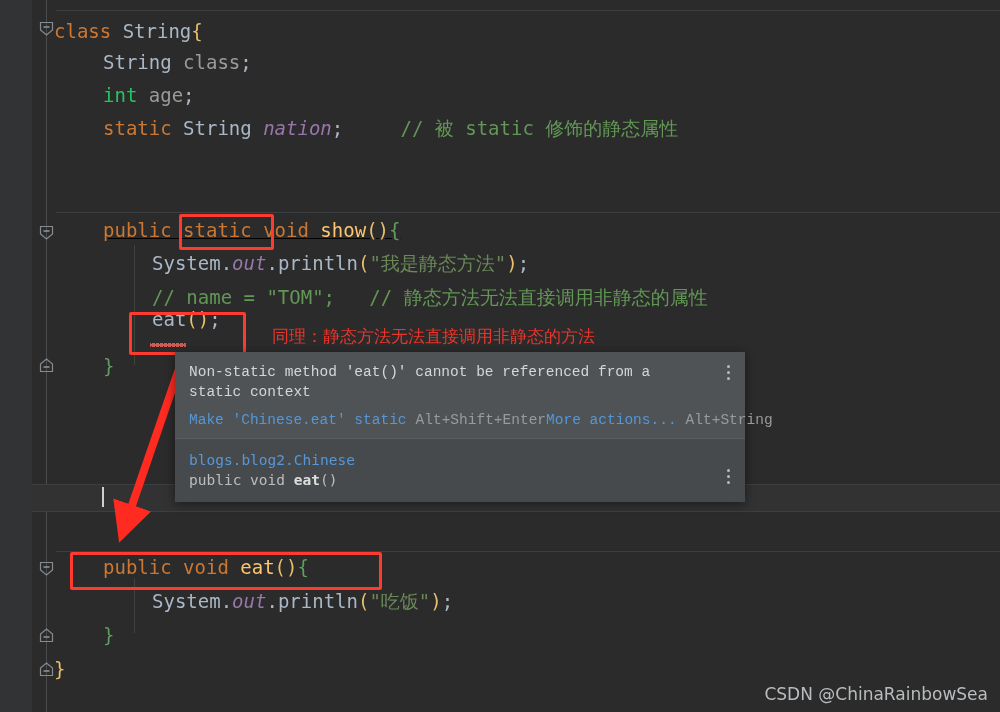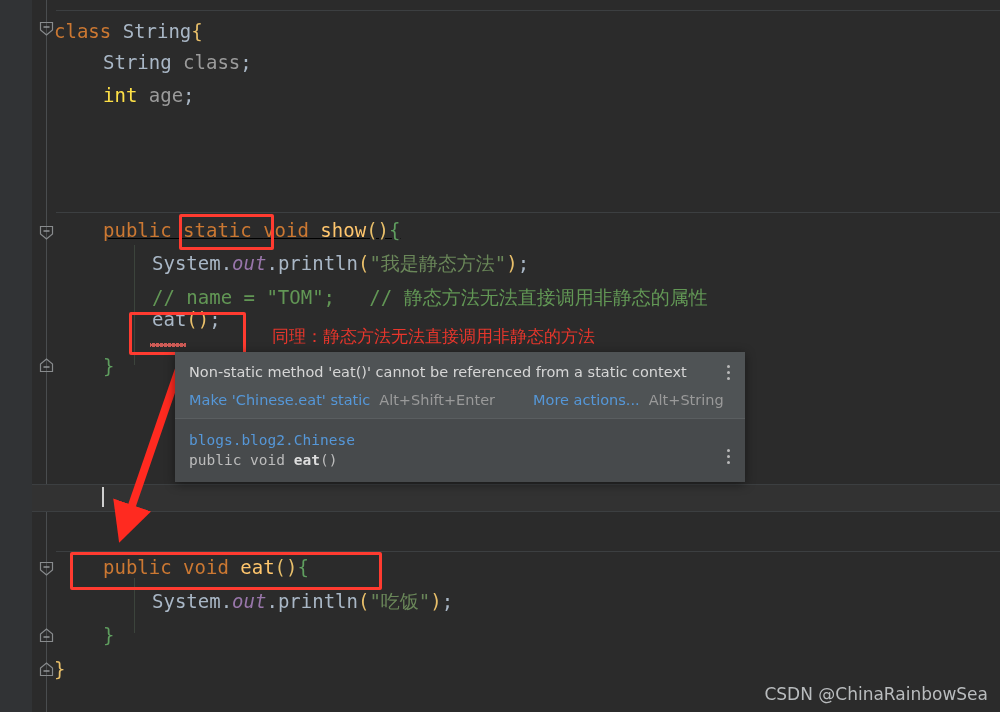--- a/index.html
+++ b/index.html
@@ -121,20 +121,21 @@
     position: absolute;
     left: 175px; top: 352px;
     width: 570px;
     box-shadow: 0 2px 10px rgba(0,0,0,.45);
     font-family: "DejaVu Sans", "Liberation Sans", sans-serif;
   }
   .popup-top {
     background: #4f5355;
     padding: 10px 14px 10px 14px;
     position: relative;
+    font-family: Liberation Mono, monospace;
   }
   .popup-msg {
     color: #d6d6d6;
     font-size: 14.5px;
     line-height: 20px;
     padding-right: 40px;
   }
   .popup-actions {
     margin-top: 10px;
     display: flex;
@@ -279,21 +280,22 @@
 
   <div class="indent-guide" style="left:134px; top:245px; height:120px;"></div>
   <div class="indent-guide" style="left:134px; top:578px; height:55px;"></div>
 
   <div class="current-line" style="top:484px; width:968px;"></div>
   <div class="caret" style="left:102px; top:487px;"></div>
 
   <div class="code-layer" id="code-layer">
       <div class="line" style="top: 22px; left: 54px;"><span style="color: rgb(204, 120, 50);">class </span><span style="color: rgb(169, 183, 198);">String</span><span style="color: rgb(232, 191, 106);">{</span></div>
       <div class="line" style="top: 53px; left: 103px;"><span style="color: rgb(169, 183, 198);">String </span><span style="color: rgb(155, 155, 155);">class</span><span style="color: rgb(169, 183, 198);">;</span></div>
-      <div class="line" style="top: 86px; left: 103px;"><span style="color: #fde047;">int </span><span style="color: rgb(155, 155, 155);">age</span><span style="color: rgb(169, 183, 198);">;</span></div>
+      <div class="line" style="top: 86px; left: 103px;"><span style="color: #22c55e;">int </span><span style="color: rgb(155, 155, 155);">age</span><span style="color: rgb(169, 183, 198);">;</span></div>
+      <div class="line" style="top: 119px; left: 103px;"><span style="color: rgb(204, 120, 50);">static </span><span style="color: rgb(169, 183, 198);">String </span><span style="color: rgb(152, 118, 170); font-style: italic;">nation</span><span style="color: rgb(169, 183, 198);">;</span><span style="color: rgb(98, 151, 85);">     // 被 static 修饰的静态属性</span></div>
       <div class="line" style="top: 221px; left: 103px; text-decoration: underline;"><span style="color: rgb(204, 120, 50);">public </span><span style="color: rgb(204, 120, 50);">static </span><span style="color: rgb(204, 120, 50);">void </span><span style="color: rgb(255, 198, 109);">show</span><span style="color: rgb(232, 191, 106);">()</span><span style="color: rgb(95, 158, 95);">{</span></div>
       <div class="line" style="top: 254px; left: 152px;"><span style="color: rgb(169, 183, 198);">System</span><span style="color: rgb(169, 183, 198);">.</span><span style="color: rgb(152, 118, 170); font-style: italic;">out</span><span style="color: rgb(169, 183, 198);">.</span><span style="color: rgb(169, 183, 198);">println</span><span style="color: rgb(232, 191, 106);">(</span><span style="color: rgb(106, 135, 89);">"我是静态方法"</span><span style="color: rgb(232, 191, 106);">)</span><span style="color: rgb(169, 183, 198);">;</span></div>
       <div class="line" style="top: 288px; left: 152px;"><span style="color: rgb(98, 151, 85);">// name = "TOM";   // 静态方法无法直接调用非静态的属性</span></div>
       <div class="line" style="top: 310px; left: 152px;"><span style="color: rgb(169, 183, 198);">eat</span><span style="color: rgb(232, 191, 106);">()</span><span style="color: rgb(169, 183, 198);">;</span></div>
       <div class="line" style="top: 357px; left: 103px;"><span style="color: rgb(95, 158, 95);">}</span></div>
       <div class="line" style="top: 558px; left: 103px;"><span style="color: rgb(204, 120, 50);">public </span><span style="color: rgb(204, 120, 50);">void </span><span style="color: rgb(255, 198, 109);">eat</span><span style="color: rgb(232, 191, 106);">()</span><span style="color: rgb(95, 158, 95);">{</span></div>
       <div class="line" style="top: 592px; left: 152px;"><span style="color: rgb(169, 183, 198);">System</span><span style="color: rgb(169, 183, 198);">.</span><span style="color: rgb(152, 118, 170); font-style: italic;">out</span><span style="color: rgb(169, 183, 198);">.</span><span style="color: rgb(169, 183, 198);">println</span><span style="color: rgb(232, 191, 106);">(</span><span style="color: rgb(106, 135, 89);">"吃饭"</span><span style="color: rgb(232, 191, 106);">)</span><span style="color: rgb(169, 183, 198);">;</span></div>
       <div class="line" style="top: 626px; left: 103px;"><span style="color: rgb(95, 158, 95);">}</span></div>
       <div class="line" style="top: 660px; left: 54px;"><span style="color: rgb(232, 191, 106);">}</span></div>
     </div>

